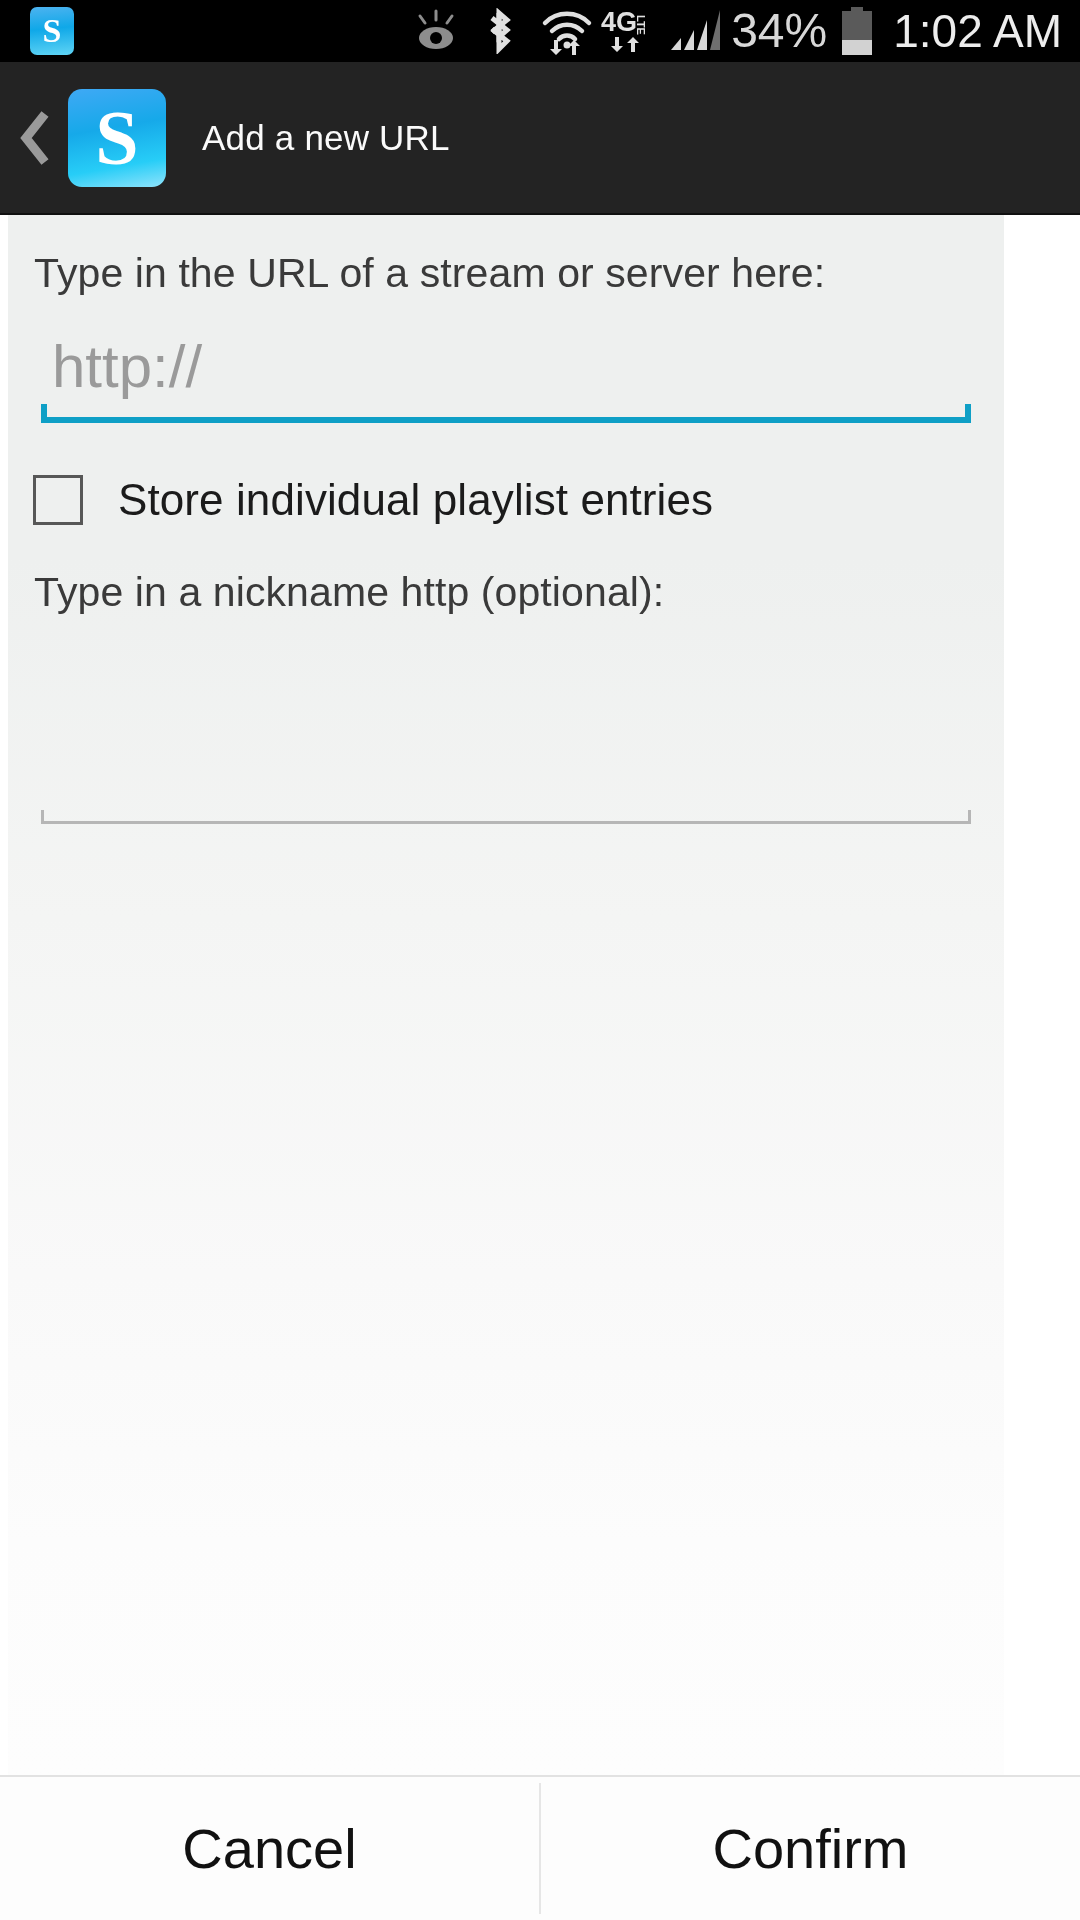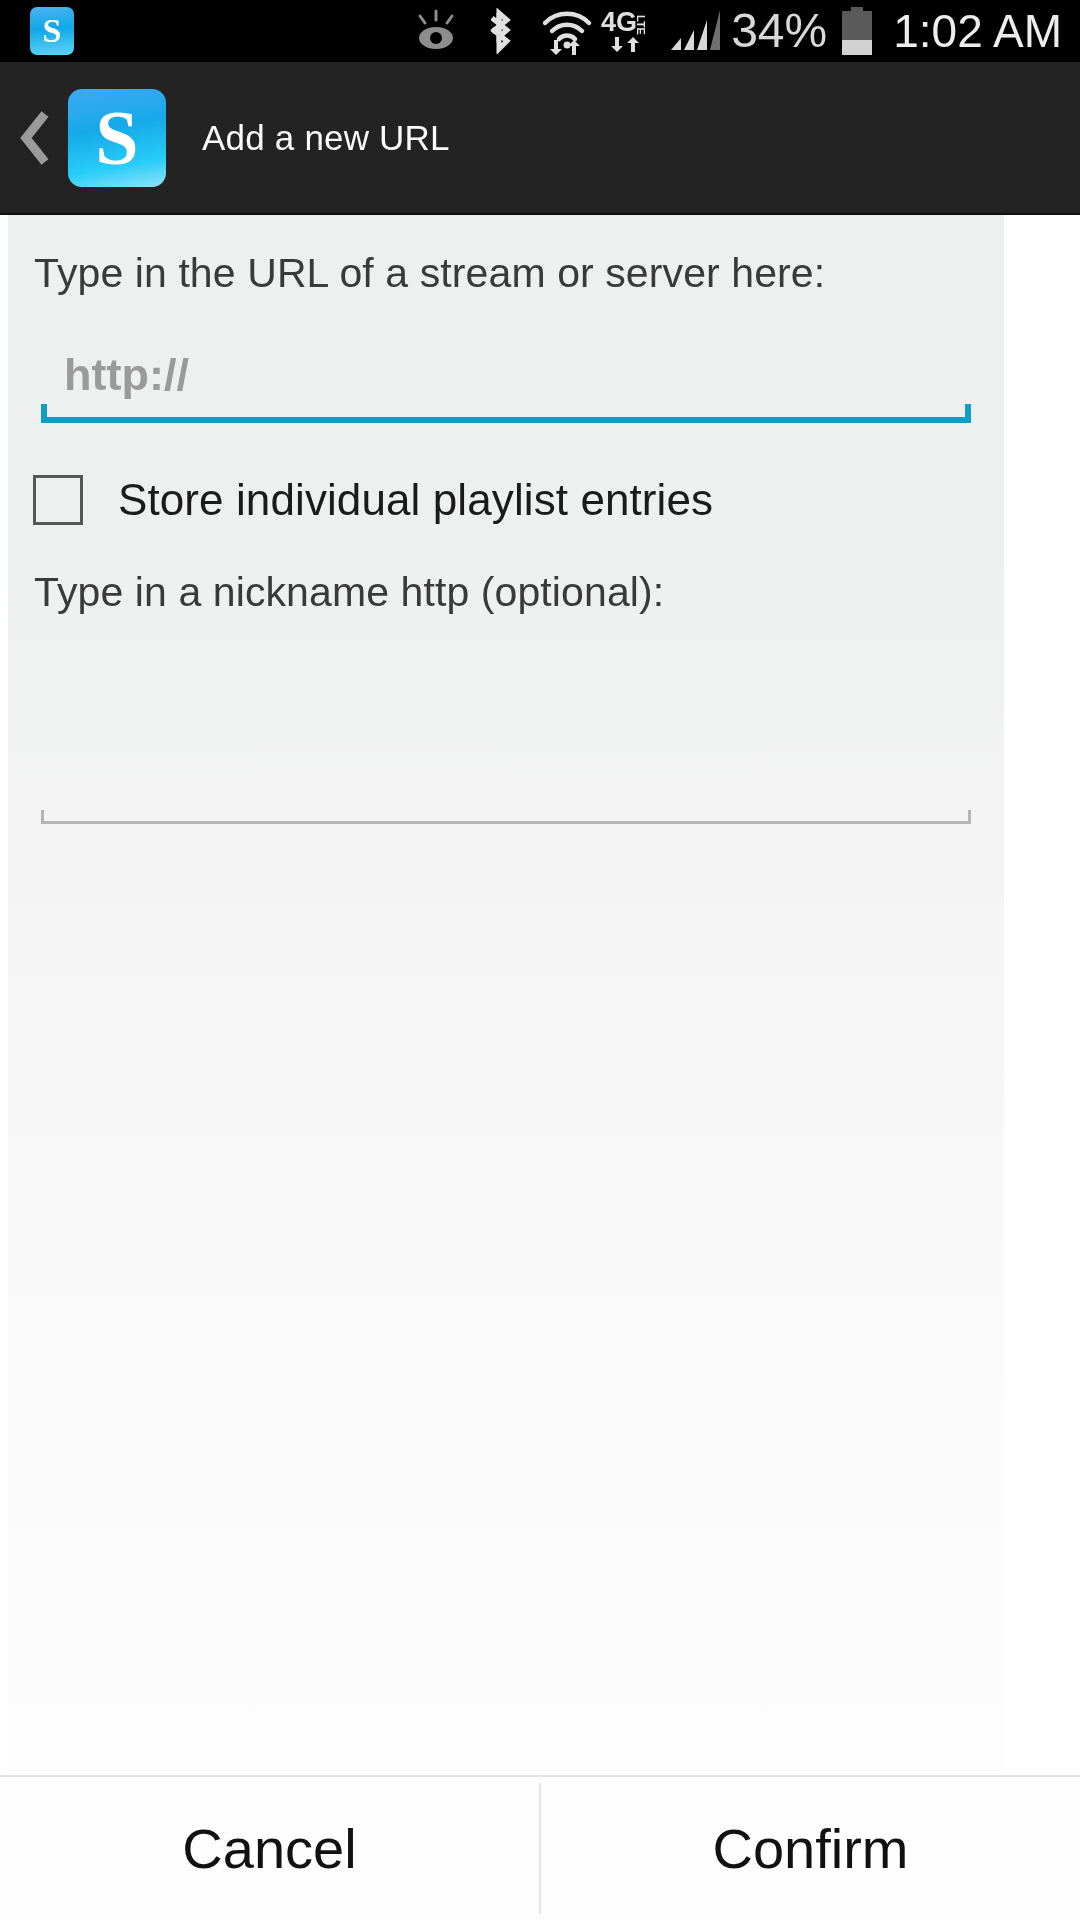--- a/index.html
+++ b/index.html
@@ -63,21 +63,21 @@
     background:linear-gradient(180deg,#eef0ef 0%,#eef0ef 22%,#f4f5f4 45%,#f9f9f9 68%,#fcfcfc 85%,#fdfdfd 100%);
     margin-left:8px;
   }
   .label{
     font-size:41px; color:#3a3a3a; padding-left:26px; letter-spacing:0.1px;
   }
   .label.url-label{ padding-top:35px; }
 
   .field{ position:relative; margin-top:34px; height:92px; }
   .field .placeholder{
-    position:absolute; left:56px; bottom:22px; font-size:45px; color:#9a9a9a;font-weight:bold;
+    position:absolute; left:44px; bottom:22px; font-size:60px; color:#9a9a9a;
   }
   
   .underline-focus{
     position:absolute; left:33px; right:33px; bottom:0; height:6px; background:#0e9fc6;
   }
   .underline-focus::before, .underline-focus::after{
     content:""; position:absolute; bottom:0; width:6px; height:19px; background:#0e9fc6;
   }
   .underline-focus::before{ left:0; }
   .underline-focus::after{ right:0; }

